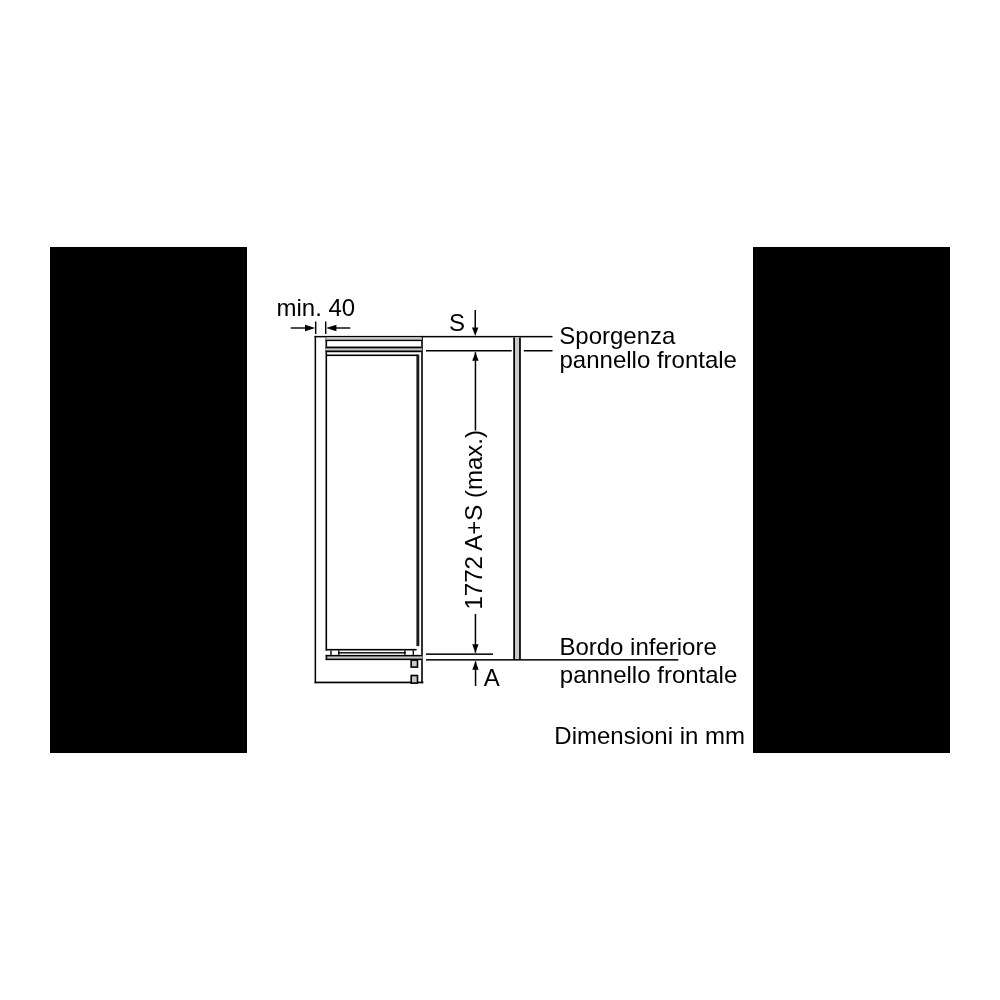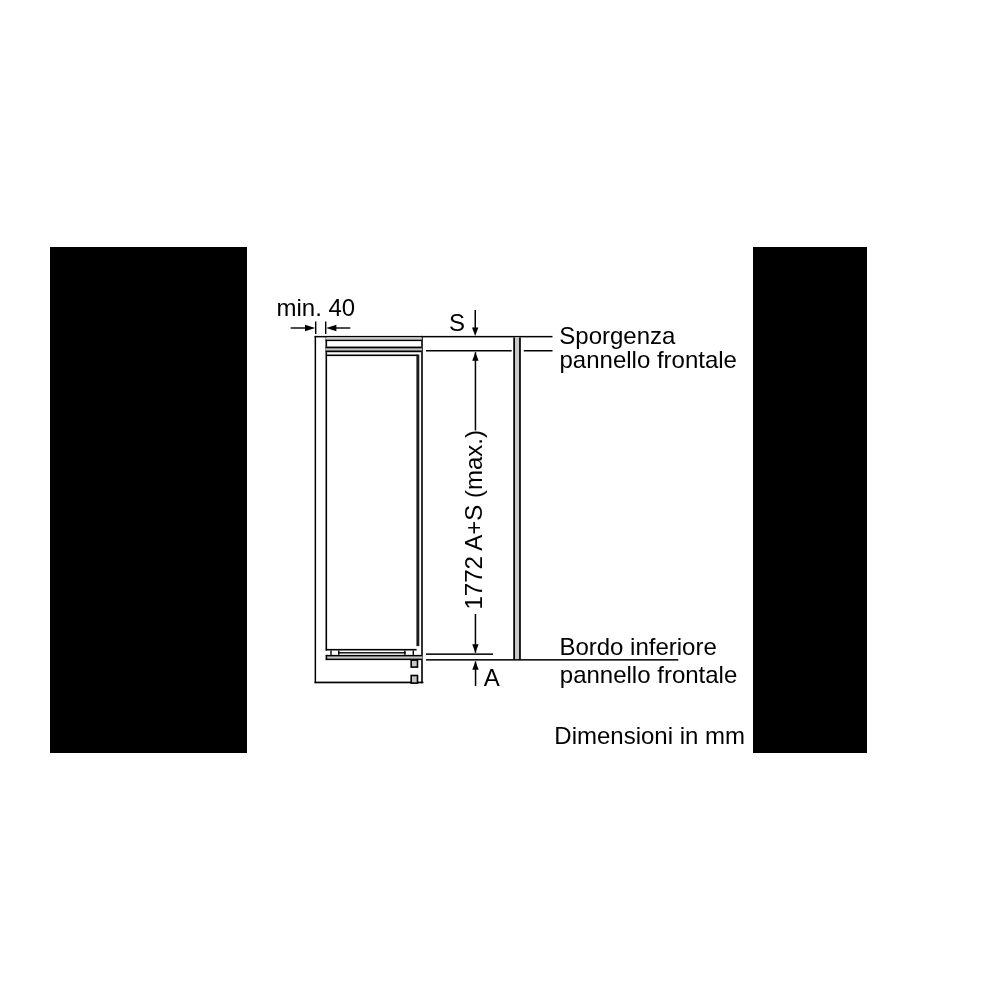--- a/index.html
+++ b/index.html
@@ -1,16 +1,16 @@
 <!DOCTYPE html>
 <html><head>
 <meta charset="utf-8">
 <style>
   html,body{margin:0;padding:0;background:#fff;}
-  #page{position:relative;width:867px;height:1000px;background:#fff;overflow:hidden;filter:grayscale(1);}
+  #page{position:relative;width:1000px;height:1000px;background:#fff;overflow:hidden;filter:grayscale(1);}
   svg{opacity:0.999;} svg text{font-family:"Liberation Sans",sans-serif;font-size:24px;fill:#000;}
 </style>
 </head>
 <body>
 
 <div id="page">
 <svg width="1000" height="1000" viewBox="0 0 1000 1000" xmlns="http://www.w3.org/2000/svg">
 
   <rect x="0" y="0" width="1000" height="1000" fill="#ffffff"></rect>
 

